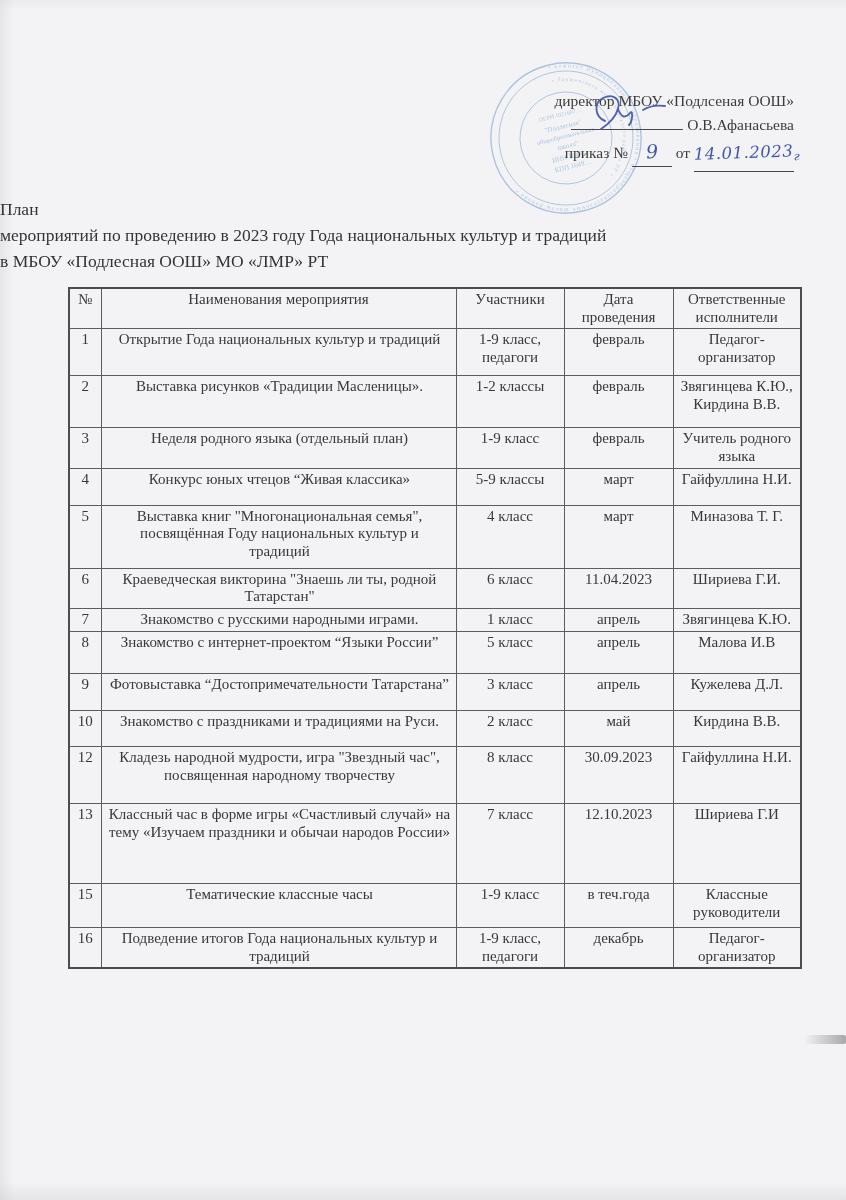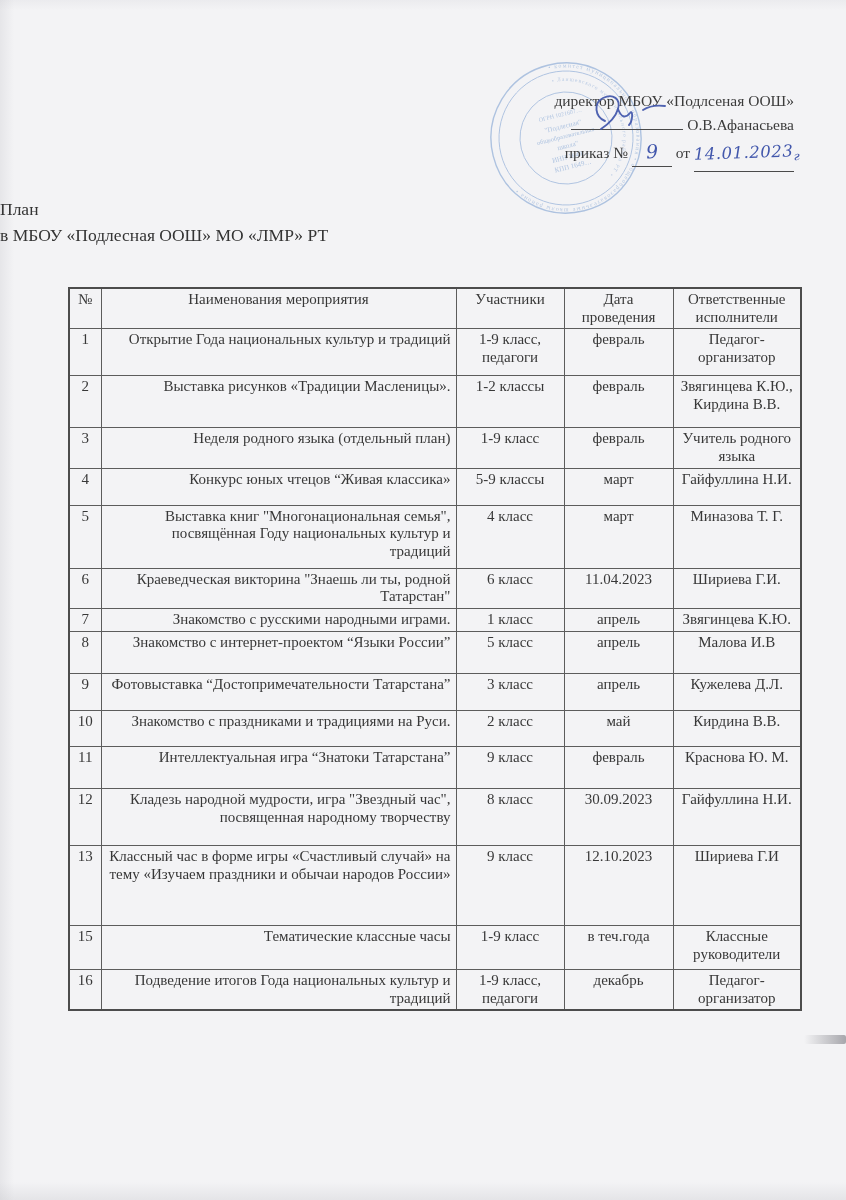--- a/index.html
+++ b/index.html
@@ -35,21 +35,21 @@
   
   .title { position:absolute; top:196px; left:0; width:100%; text-align:left; font-size:17.5px; color:#343434; }
   .title .t-ln { line-height:26px; }
 
   
   table.plan { position:absolute; top:287px; left:68px; width:732px; border-collapse:collapse; table-layout:fixed;
     font-size:15px; color:#383838; border:2px solid #4c4c4c; }
   .plan th, .plan td { border:1px solid #5c5c5c; vertical-align:top; padding:2px 5px; line-height:1.18; overflow:hidden; }
   .plan th { font-weight:normal; text-align:center; }
   .col-num   { text-align:center; }
-  .col-name  { text-align:right; padding-left:7px !important; }
+  .col-name  { text-align:center; padding-left:7px !important; }
   .col-participants, .col-date, .col-responsible { text-align:center;font-family:Liberation Serif, serif; }
 
   
   .smudge { position:absolute; right:0; top:1035px; width:42px; height:9px;
     background:linear-gradient(90deg, rgba(110,110,116,0), rgba(104,104,112,.55)); border-radius:2px; }
 </style>
 </head>
 <body>
 
 <div class="page">
@@ -97,20 +97,21 @@
     <div class="ln ln-order">
       <span>приказ №</span>
       <span class="u u-num"><span class="ink ink-num">9</span></span>
       <span>от</span>
       <span class="u u-date"><span class="ink ink-date"><span>14.01.2023</span><span class="ink-suffix">г</span></span></span>
     </div>
   </div>
 
   <div class="title">
     <div class="t-ln">План</div>
+    <div class="t-ln">мероприятий по проведению в 2023 году Года национальных культур и традиций</div>
     <div class="t-ln">в МБОУ «Подлесная ООШ» МО «ЛМР» РТ</div>
   </div>
 
   <table class="plan">
     <colgroup>
       <col style="width:32px">
         <col style="width:355px">
         <col style="width:108px">
         <col style="width:109px">
         <col style="width:128px">
@@ -188,38 +189,31 @@
           <td class="col-date">апрель</td>
           <td class="col-responsible">Кужелева Д.Л.</td>
         </tr>
         <tr style="height: 36px;">
           <td class="col-num">10</td>
           <td class="col-name">Знакомство с праздниками и традициями на Руси.</td>
           <td class="col-participants">2 класс</td>
           <td class="col-date">май</td>
           <td class="col-responsible">Кирдина В.В.</td>
         </tr>
-        <tr style="height: 42px;">
-          <td class="col-num">11</td>
-          <td class="col-name">Интеллектуальная игра “Знатоки Татарстана”</td>
-          <td class="col-participants">9 класс</td>
-          <td class="col-date">февраль</td>
-          <td class="col-responsible">Краснова Ю. М.</td>
-        </tr>
         <tr style="height: 57px;">
           <td class="col-num">12</td>
           <td class="col-name">Кладезь народной мудрости, игра "Звездный час", посвященная народному творчеству</td>
           <td class="col-participants">8 класс</td>
           <td class="col-date">30.09.2023</td>
           <td class="col-responsible">Гайфуллина Н.И.</td>
         </tr>
         <tr style="height: 80px;">
           <td class="col-num">13</td>
           <td class="col-name">Классный час в форме игры «Счастливый случай» на тему «Изучаем праздники и обычаи народов России»</td>
-          <td class="col-participants">9 класс</td>
+          <td class="col-participants">7 класс</td>
           <td class="col-date">12.10.2023</td>
           <td class="col-responsible">Шириева Г.И</td>
         </tr>
         <tr style="height: 44px; padding-left: 16px;">
           <td class="col-num">15</td>
           <td class="col-name">Тематические классные часы</td>
           <td class="col-participants">1-9 класс</td>
           <td class="col-date">в теч.года</td>
           <td class="col-responsible">Классные руководители</td>
         </tr>

